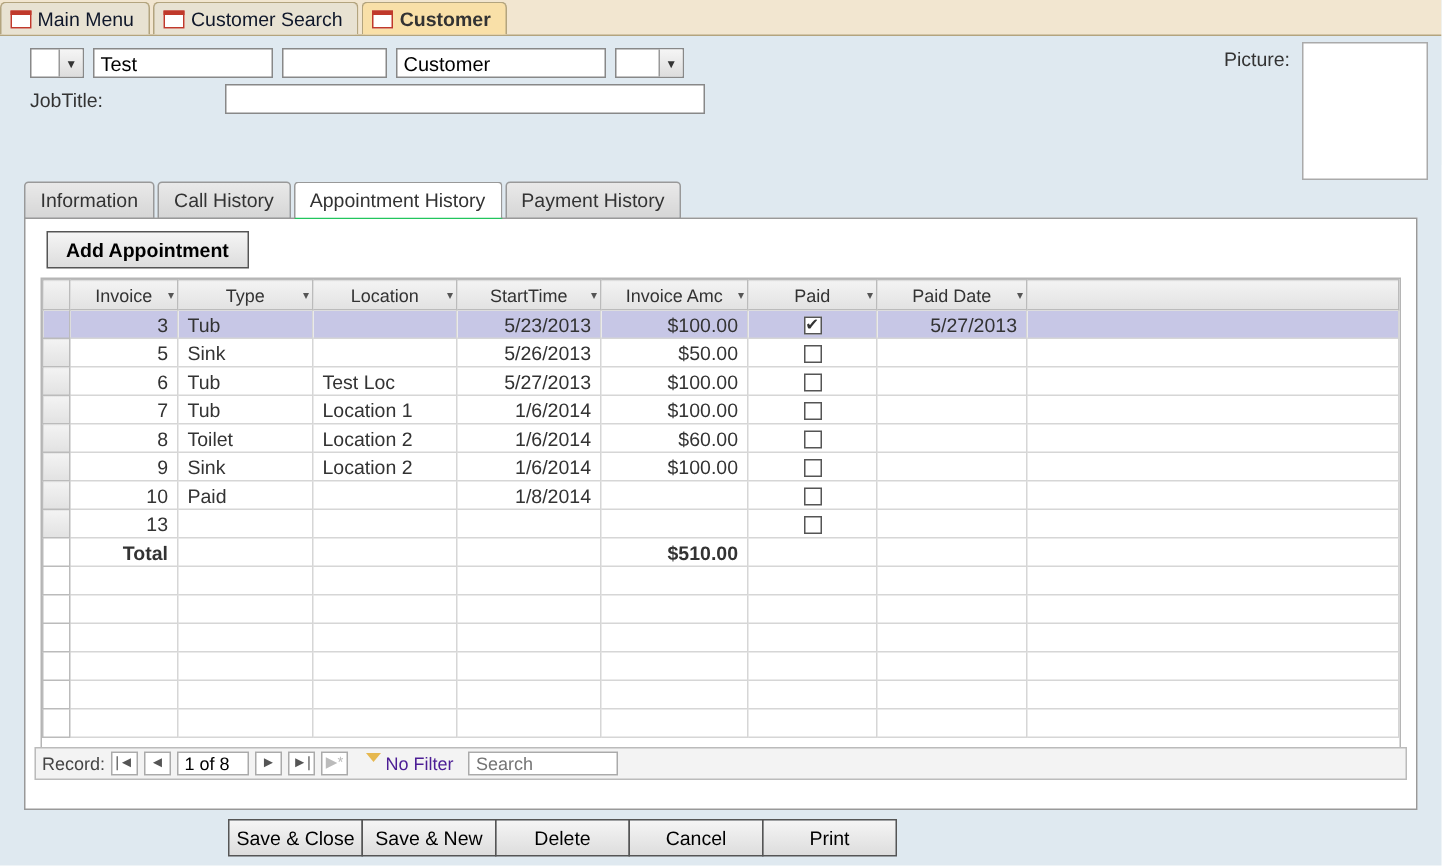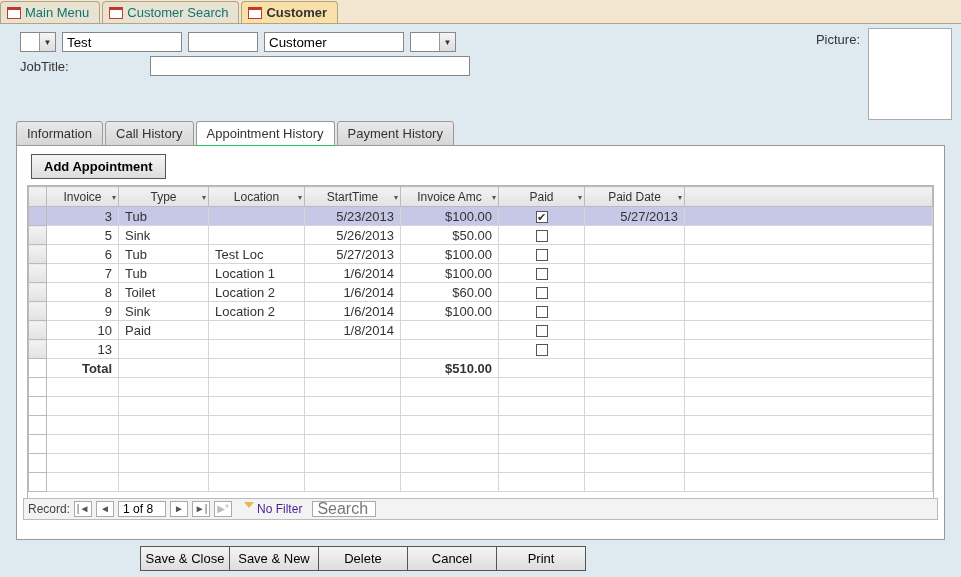--- a/index.html
+++ b/index.html
@@ -27,21 +27,21 @@
     align-items: center;
     gap: 4px;
     padding: 2px 10px 2px 6px;
     border: 1px solid #b3a47e;
     border-bottom: none;
     border-radius: 4px 4px 0 0;
     background: #e8e2d2;
     margin-right: 2px;
     height: 22px;
     cursor: pointer;
-    color: #0f766e;
+    color: #0f172a;
   }
   .nav-tab.active {
     background: #f9e0a8;
     font-weight: bold;
     color: #333;
   }
   .tab-icon {
     width: 14px;
     height: 12px;
     background: #fff;
@@ -291,43 +291,43 @@
     height: 0;
     border-left: 5px solid transparent;
     border-right: 5px solid transparent;
     border-top: 6px solid #e6b84f;
   }
   .search-box {
     height: 16px;
     border: 1px solid #aaa;
     background: #fff;
     padding: 0 4px;
-    font-size: 16px;
+    font-size: 12px;
     color: #888;
-    width: 64px;
+    width: 100px;
     margin-left: 6px;
   }
   .recnav .spacer { flex: 1; }
   
   .bottom-btns {
     display: flex;
     gap: 0;
     margin: 6px 0 0 140px;
   }
   .bottom-btns button {
     background: linear-gradient(#f5f5f5,#ddd);
     border: 1px solid #555;
     padding: 4px 0;
     width: 90px;
     font-size: 13px;
     font-family: inherit;
     cursor: pointer;
     margin-left: -1px;
   }
-  .bottom-btns button:first-child { margin-left: 0; }
+  .bottom-btns button:first-child { margin-left: 12px; }
 </style>
 </head>
 <body>
 
 <div class="nav-tabs">
   <div class="nav-tab">
     <span class="tab-icon"></span>
     <span>Main Menu</span>
   </div>
   <div class="nav-tab">

